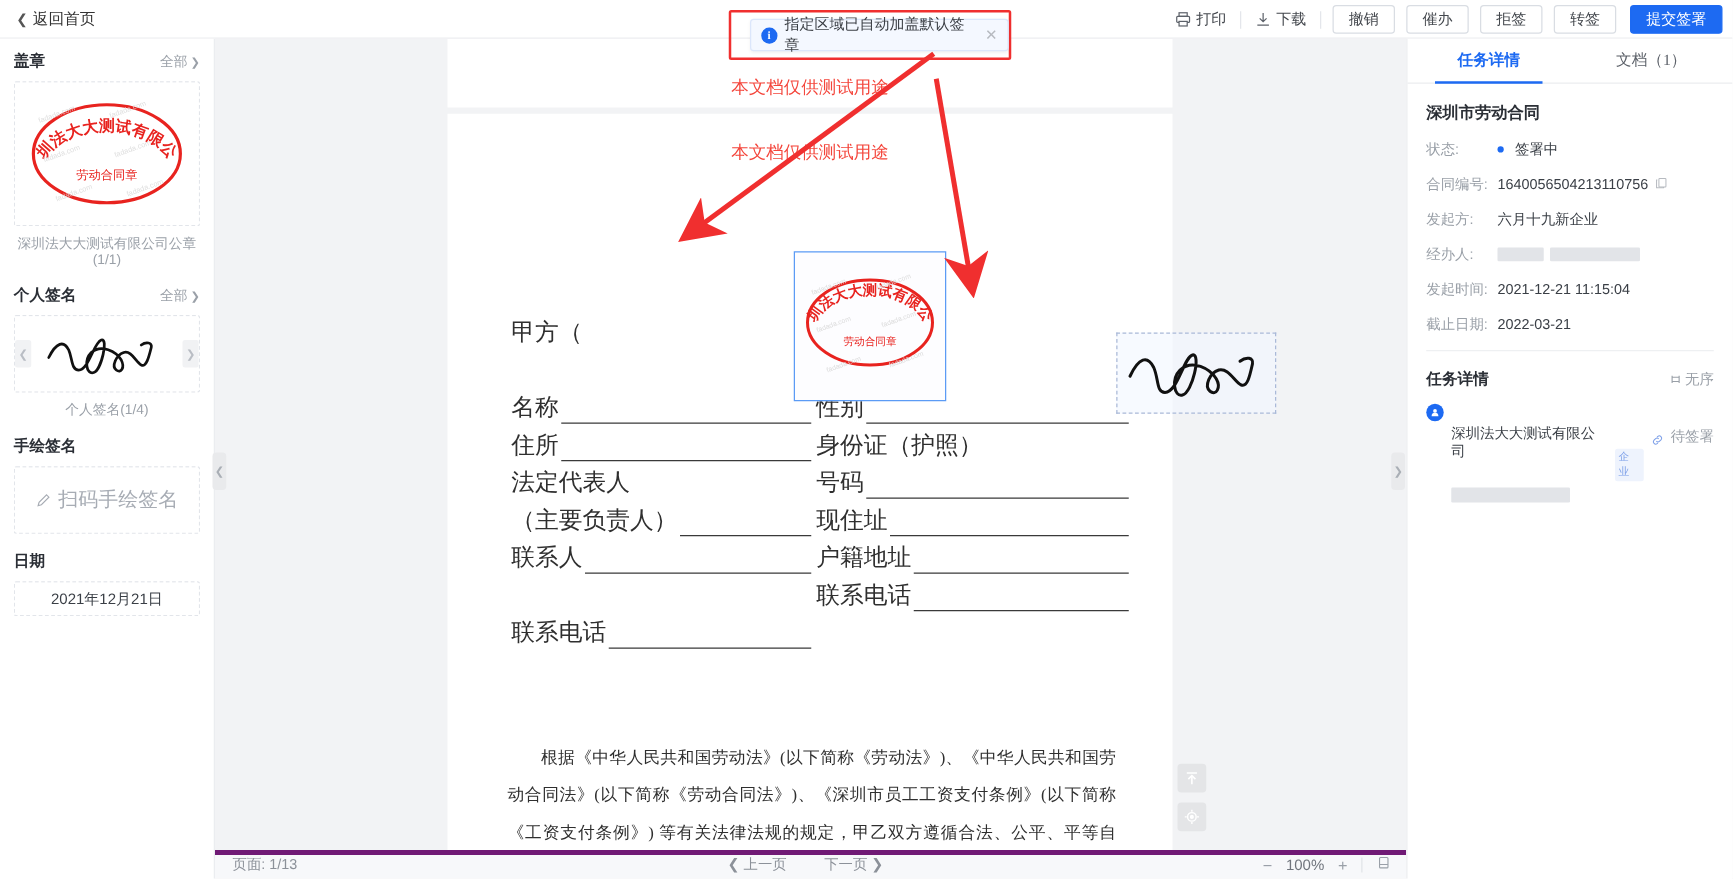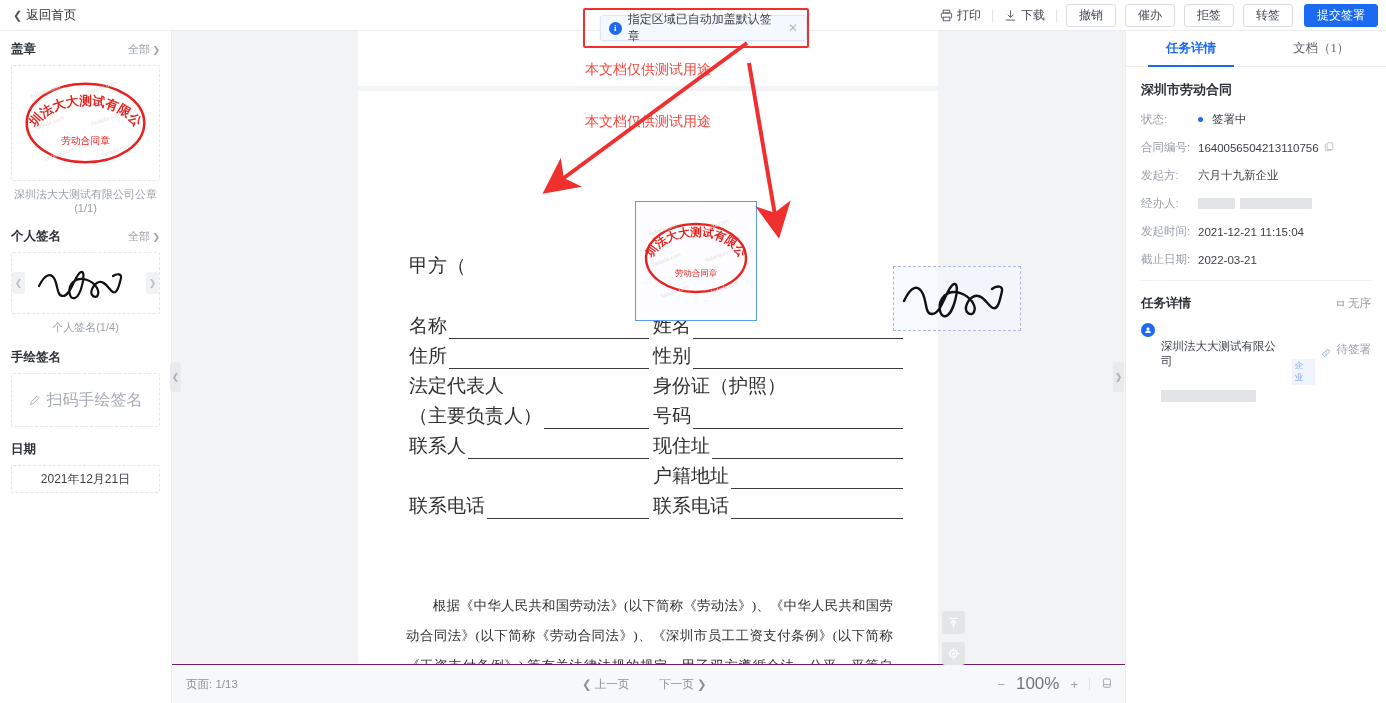--- a/index.html
+++ b/index.html
@@ -192,32 +192,32 @@
   
   .float-btns { position: absolute; left: 770px; top: 580px; z-index: 25; }
   .fbtn {
     width: 23px; height: 23px; background: #e4e5e7; border-radius: 3px;
     display: flex; align-items: center; justify-content: center;
     color: #fff; margin-bottom: 8px; cursor: pointer;
   }
 
   
   .vfooter {
-    position: absolute; left: 0; bottom: 0; width: 953px; height: 39px;
-    background: #f7f8fa; border-top: 1px solid #701a75;
-    display: flex; align-items: center; font-size: 11.5px; color: #8c9199;
+    position: absolute; left: 0; bottom: 0; width: 953px; height: 23px;
+    background: #f7f8fa; border-top: 4px solid #701a75;
+    display: flex; align-items: flex-start; font-size: 11.5px; color: #8c9199;
   }
   .vf-pages { margin-left: 14px; color: #8c9199; }
   .vf-nav { position: absolute; left: 410px; display: flex; gap: 30px; }
   .vf-nav span { cursor: pointer; }
   .vf-zoom {
     position: absolute; right: 12px; display: flex; align-items: center; gap: 11px;
   }
   .vf-zoom .zb { cursor: pointer; font-size: 13px; color: #9aa0a8; }
-  .vf-zoom .zv { color: #70757d; font-size: 17px; }
+  .vf-zoom .zv { color: #70757d; font-size: 12px; }
   .vf-zoom .zsep { width: 1px; height: 12px; background: #e1e3e7; }
 
   
   .right-panel {
     position: absolute; left: 1125px; top: 31px; width: 261px; height: 672px;
     background: #fff; border-left: 1px solid #ebedf0;
   }
   .tabs { display: flex; height: 36px; border-bottom: 1px solid #ebedf0; }
   .tab {
     flex: 1; display: flex; align-items: center; justify-content: center;
@@ -451,24 +451,20 @@
               <span class="fline"></span>
             </div>
           </div>
 
           <div class="col-b">
             <div class="frow noline">
               <span class="flabel">乙方(员工)</span>
             </div>
             <div class="fgap"></div>
             <div class="frow">
-              <span class="flabel">姓名</span>
-              <span class="fline"></span>
-            </div>
-            <div class="frow">
               <span class="flabel">性别</span>
               <span class="fline"></span>
             </div>
             <div class="frow noline">
               <span class="flabel">身份证（护照）</span>
               <span class="fline"></span>
             </div>
             <div class="frow">
               <span class="flabel">号码</span>
               <span class="fline"></span>

